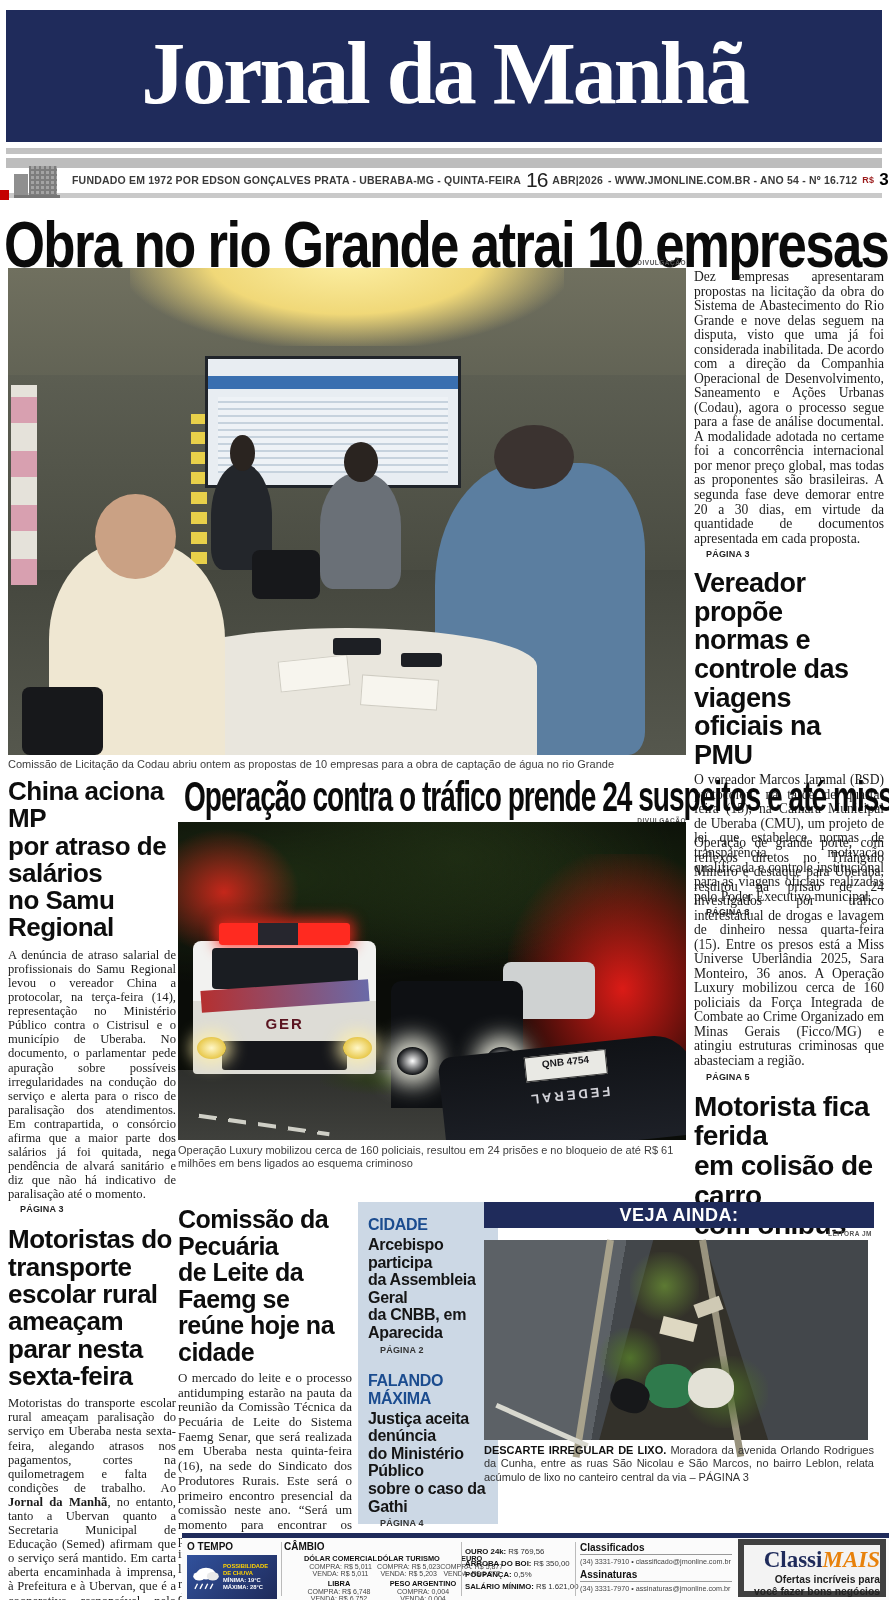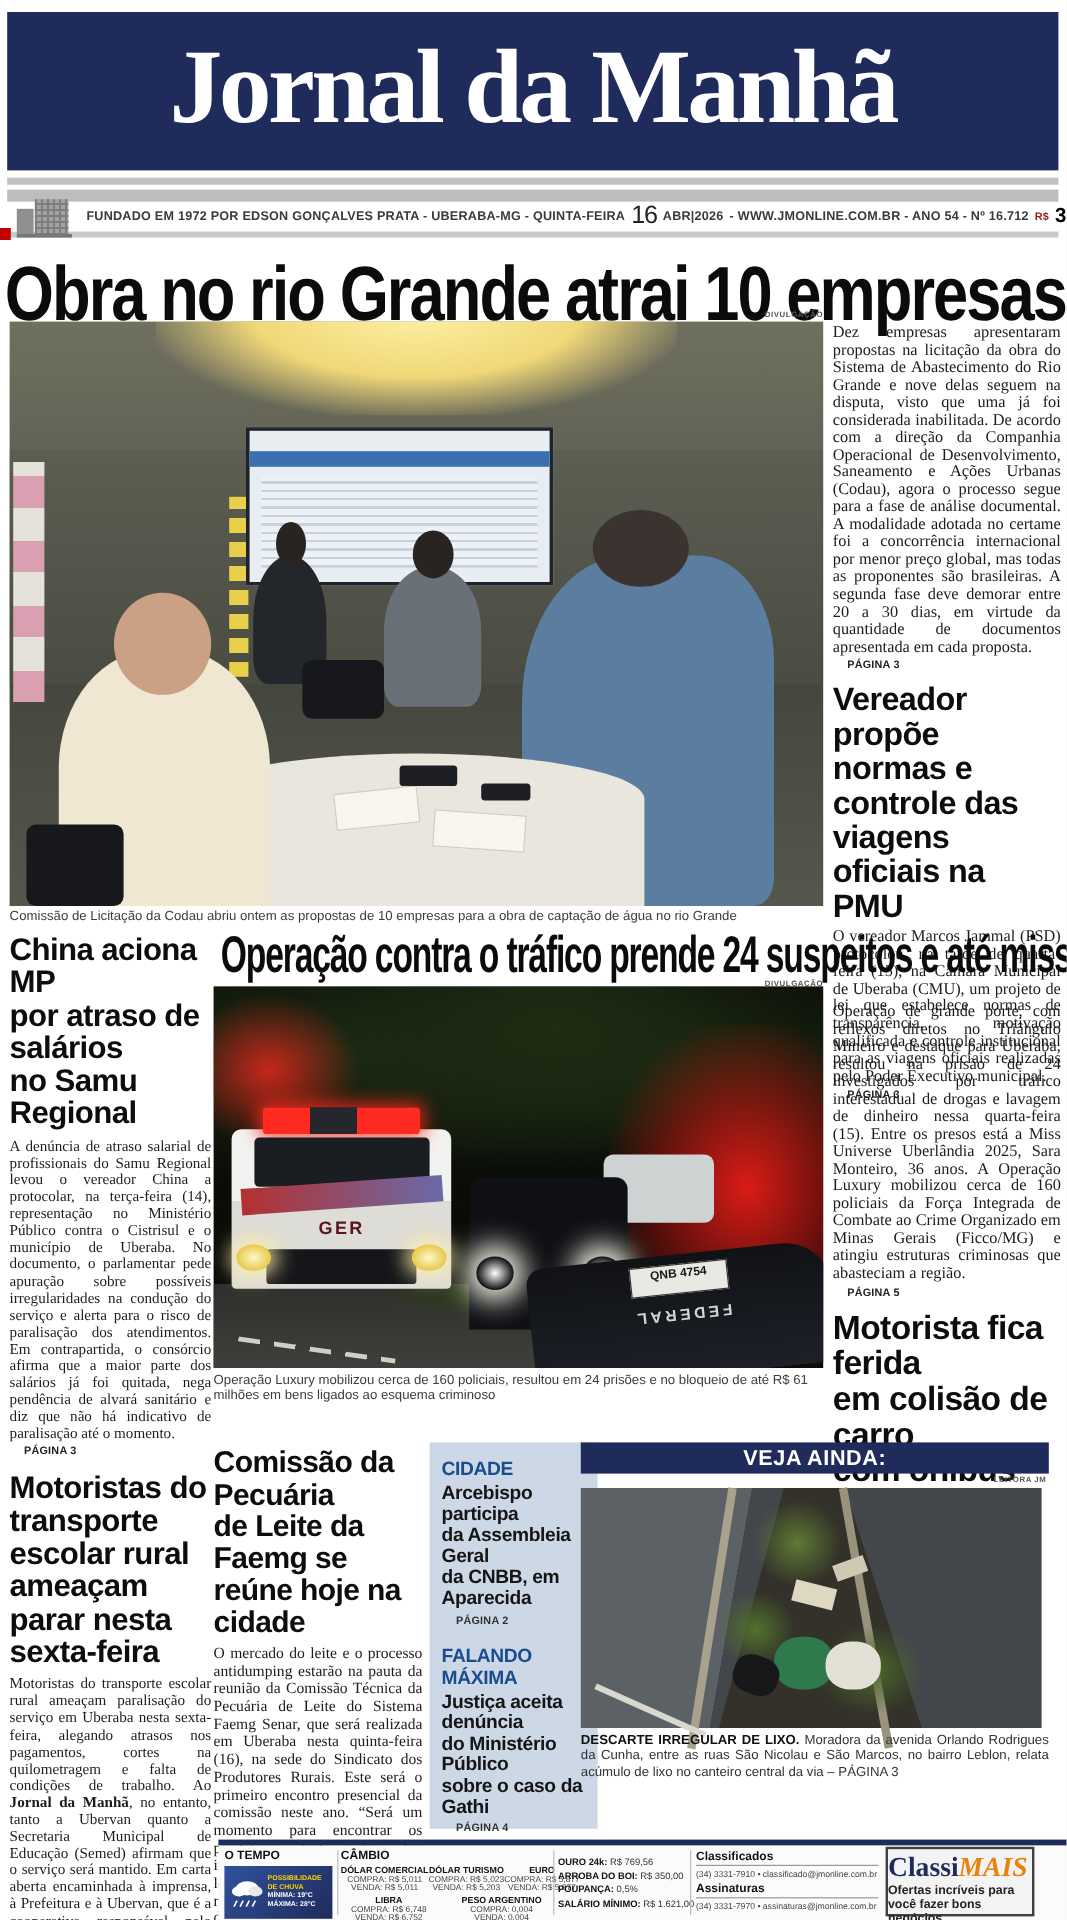--- a/index.html
+++ b/index.html
@@ -144,32 +144,32 @@
   #footbar{left:182px;top:1533px;width:707px;height:5px;background:#1f2b5b;}
   #footer{left:182px;top:1538px;width:707px;height:62px;background:#fbfbfb;font-family:"Liberation Sans",sans-serif;}
   .fsep{position:absolute;top:4px;width:1px;height:54px;background:#bbb;}
   .ftitle{font-size:10px;font-weight:bold;color:#111;}
   #tempo{position:absolute;left:5px;top:3px;width:92px;}
   #tempobox{margin-top:3px;width:90px;height:44px;background:linear-gradient(135deg,#31519c,#1f2b5b);display:flex;align-items:center;}
   #cloudicon{width:34px;height:34px;margin-left:2px;flex:none;}
   #tempotext{font-size:5.8px;line-height:1.25;color:#fff;font-weight:bold;}
   #tempotext .poss{color:#ffd200;}
   #cambio{position:absolute;left:102px;top:3px;width:174px;}
-  #cambio .row{display:flex;margin-top:2px;}
+  #cambio .row{display:flex;margin-top:2px;margin-left:20px;}
   #cambio .row2{justify-content:center;gap:14px;}
   .cur{flex:1;text-align:center;}
   .cur .cname{font-size:7.4px;font-weight:bold;color:#111;white-space:nowrap;}
   .cur .cval{font-size:7px;color:#444;white-space:nowrap;}
   #indic{position:absolute;left:283px;top:8px;width:110px;font-size:7.8px;line-height:1.5;color:#333;white-space:nowrap;}
   #indic b{color:#111;}
   #contatos{position:absolute;left:398px;top:2px;width:152px;}
   #contatos .ctitle{font-size:10px;font-weight:bold;color:#111;border-bottom:1px solid #999;padding-bottom:1px;margin-top:2px;}
   #contatos .cval{font-size:7.2px;color:#444;margin:2px 0 3px 0;white-space:nowrap;}
-  #classimais{position:absolute;left:556px;top:1px;width:124px;height:58px;background:#f3f3f3;border:2px solid #404040;
-     text-align:left;box-sizing:border-box;}
+  #classimais{position:absolute;left:556px;top:1px;width:148px;height:58px;background:#f3f3f3;border:6px solid #404040;
+     text-align:right;box-sizing:border-box;}
   #classimais .brand{font-family:"Liberation Serif",serif;font-size:23px;font-weight:bold;line-height:1.05;margin-top:3px;}
   #classimais .b1{color:#1f2b5b;} #classimais .b2{color:#e8820c;font-style:italic;}
   #classimais .tag{font-size:10.3px;font-weight:bold;color:#222;line-height:1.15;margin-top:2px;}
   .bold-inline{font-weight:bold;}
 </style>
 </head>
 <body>
 
 <div id="page">
 

